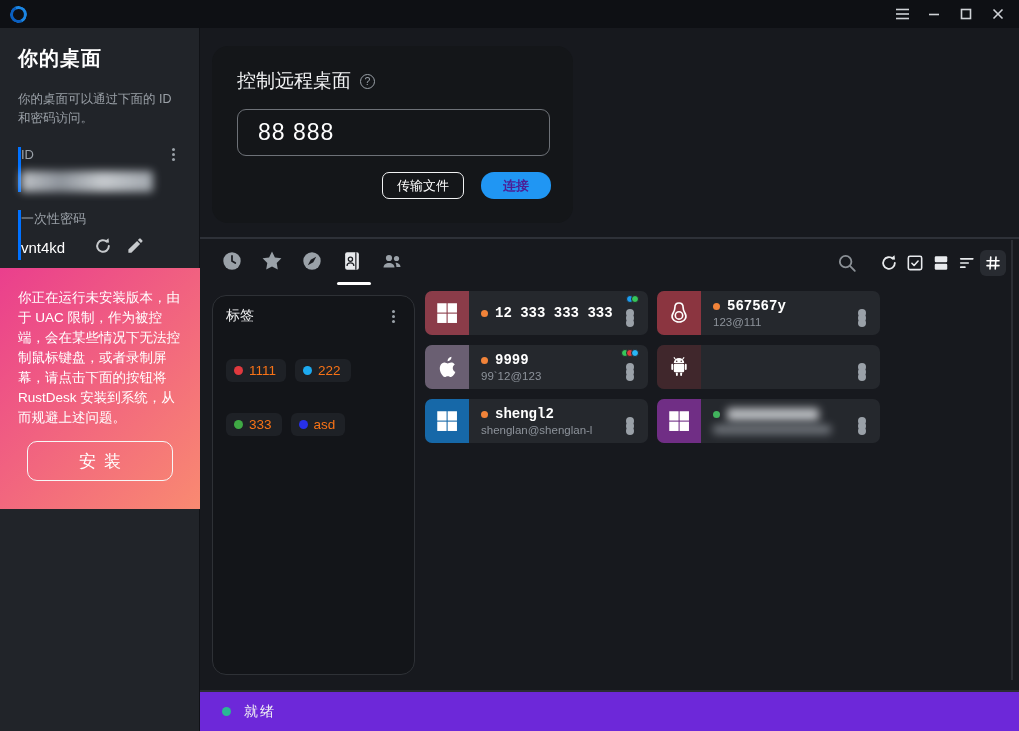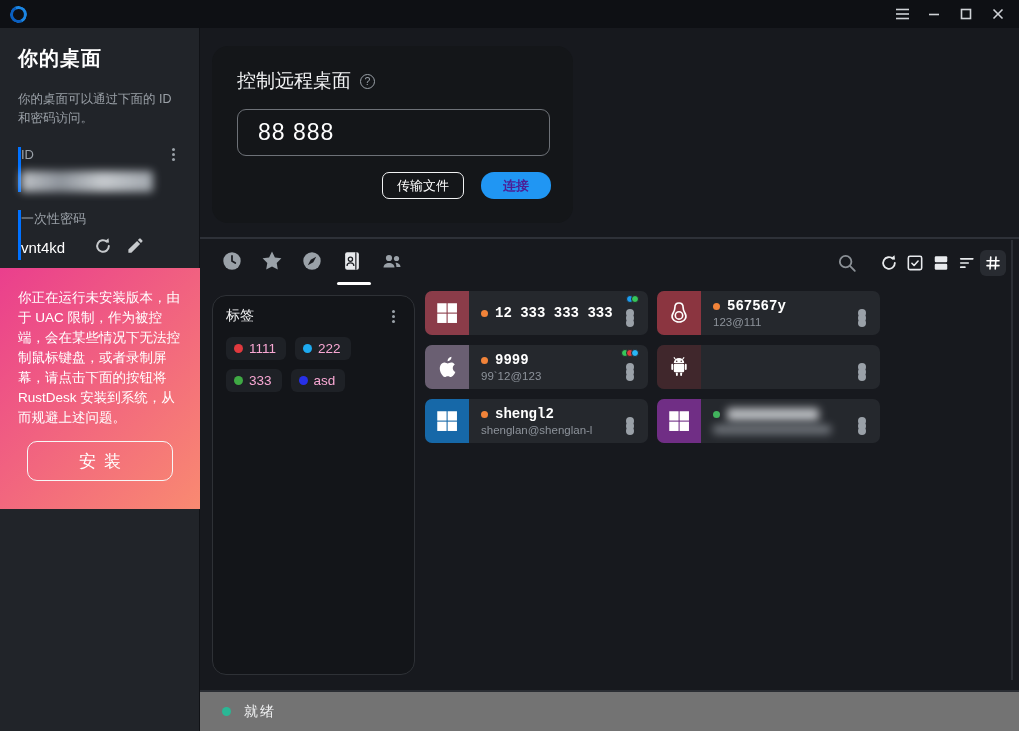--- a/index.html
+++ b/index.html
@@ -60,40 +60,40 @@
   .toolicon { width:26px; height:26px; display:flex; align-items:center; justify-content:center; cursor:pointer; border-radius:6px; }
   .toolicon.search { margin-right:16px; }
   .toolicon.sel { background:#282b31; }
 
   .tags-panel { position:absolute; left:12px; top:267px; width:203px; height:380px; background:#131519;
                 border:1px solid #2e3136; border-radius:14px; padding:11px 13px; }
   .tags-head { display:flex; justify-content:space-between; align-items:center; }
   .tags-title { font-size:14px; color:#f2f3f4; }
   .chips { display:flex; flex-wrap:wrap; gap:9px; margin-top:12px; }
   .chip { display:flex; align-items:center; gap:6px; background:#1e2126; border-radius:6px; padding:4px 10px 4px 8px;
-          font-size:13.5px; color:#f9a8d4; cursor:pointer; }
+          font-size:13.5px; color:#f97316; cursor:pointer;margin-top:22px; }
   .chip-dot { width:9px; height:9px; border-radius:50%; }
 
   .peers { position:absolute; left:225px; top:263px; display:grid; grid-template-columns:223px 223px; grid-gap:10px 9px; }
   .peer-card { position:relative; display:flex; height:44px; background:#25282d; border-radius:7px; cursor:pointer; }
   .peer-icon { width:44px; height:44px; border-radius:7px 0 0 7px; display:flex; align-items:center; justify-content:center; flex:none; }
   .peer-body { display:flex; flex-direction:column; justify-content:center; padding-left:12px; min-width:0; }
   .peer-name-row { display:flex; align-items:center; gap:7px; }
   .status-dot { width:7px; height:7px; border-radius:50%; flex:none; }
   .peer-name { font-size:14px; font-weight:bold; color:#fff; white-space:nowrap;font-family:Liberation Mono, monospace; }
   .peer-sub { font-size:11.5px; color:#8d939b; margin-top:2px; white-space:nowrap; overflow:hidden; max-width:150px; }
   .peer-menu { position:absolute; right:8px; top:50%; transform:translateY(-50%); padding:4px; cursor:pointer; }
   .indicators { position:absolute; top:4px; right:9px; display:flex; }
   .ind-dot { width:8px; height:8px; border-radius:50%; margin-left:-3px; border:1px solid #25282d; }
   .blur-name { width:92px; height:13px; border-radius:3px; background:#d4d7db; filter:blur(4px); opacity:.85; }
   .blur-sub  { width:118px; height:9px; border-radius:3px; background:#878c93; filter:blur(4px); margin-top:4px; opacity:.8; }
 
   .vscroll { position:absolute; right:6px; top:212px; width:2px; height:440px; background:#2b2e34; }
 
-  .statusbar { position:absolute; left:0; right:0; bottom:0; height:41px; background:#737373; border-top:2px solid #2a2d33;
+  .statusbar { position:absolute; left:0; right:0; bottom:0; height:41px; background:#6d28d9; border-top:2px solid #2a2d33;
                display:flex; align-items:center; padding-left:22px; }
   .status-text { font-size:14px; color:#f2f3f4; margin-left:13px; letter-spacing:2px; }
   .sb-dot { width:9px; height:9px; border-radius:50%; }
 </style>
 </head>
 <body>
 
 <div id="app">
 
   <div class="titlebar">

